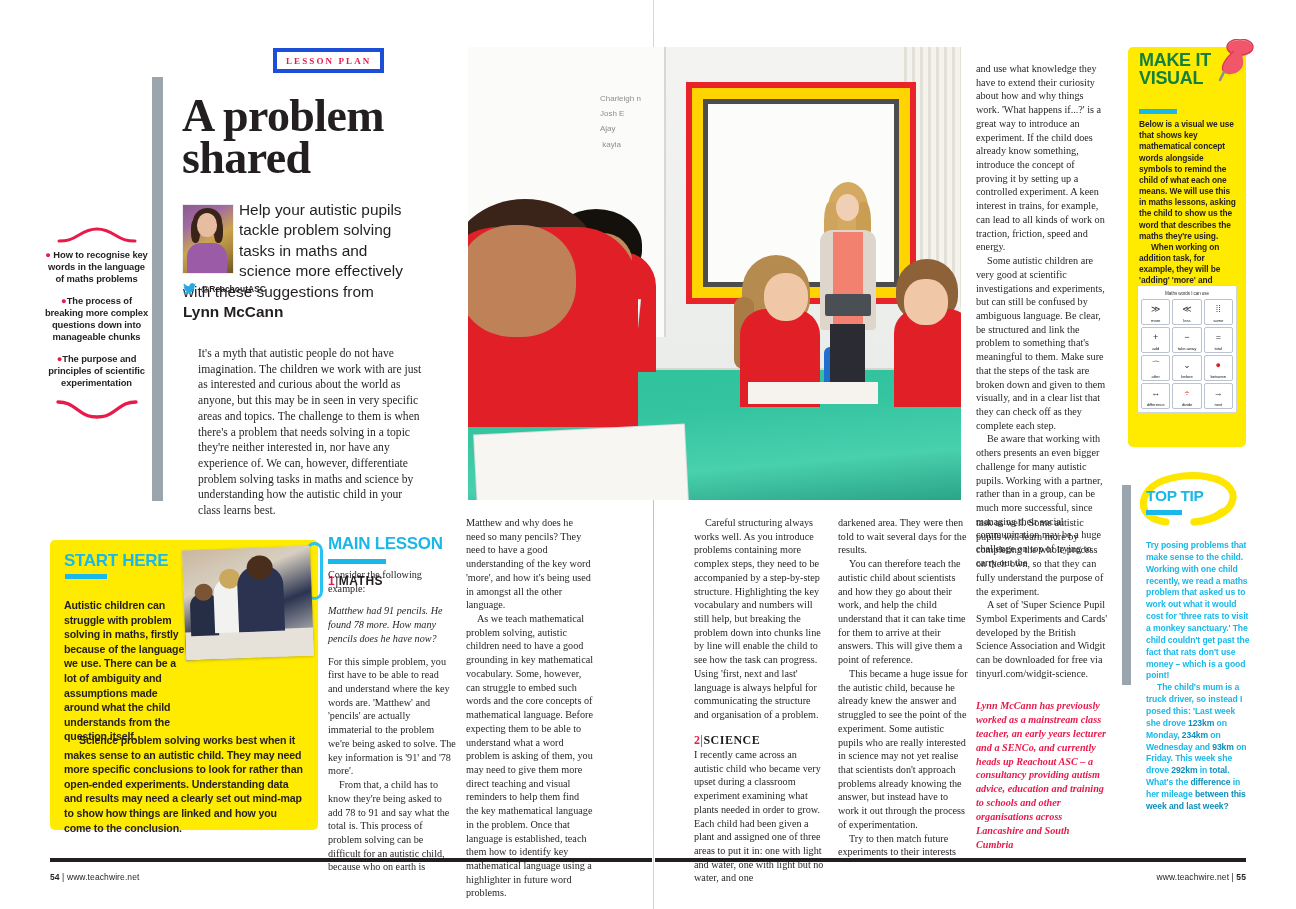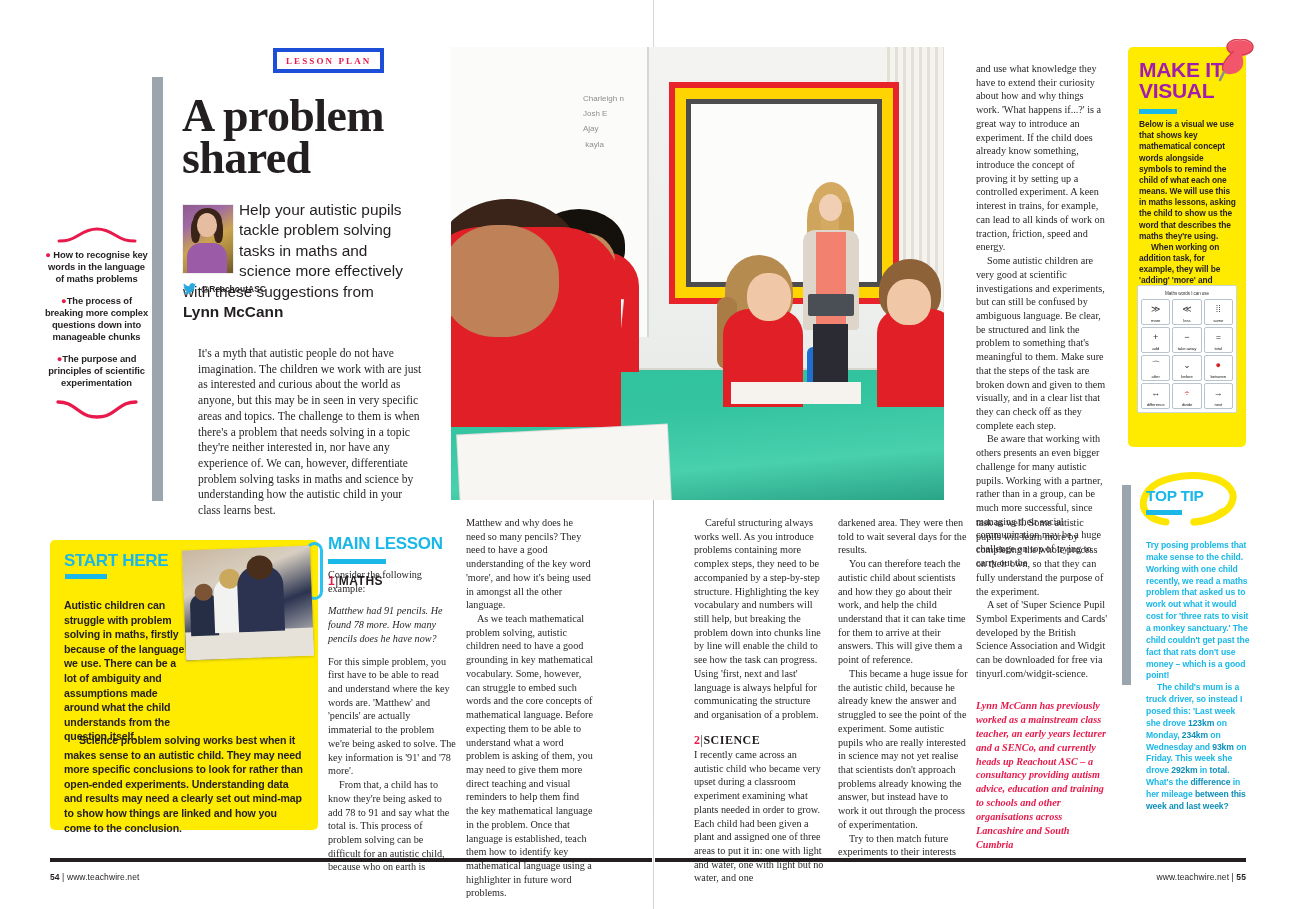--- a/index.html
+++ b/index.html
@@ -153,21 +153,21 @@
   .col .bio { color:#e8194b; font-style: italic; font-weight: 700; font-size: 10.2px; line-height: 1.37; }
 
   .c1 { left: 328px; top: 568px; width: 128px; }
   .c2 { left: 466px; top: 516px; width: 128px; }
   .c3 { left: 694px; top: 516px; width: 132px; }
   .c4 { left: 838px; top: 516px; width: 132px; }
   .c5 { left: 976px; top: 516px; width: 132px; }
   .c5top { left: 976px; top: 62px; width: 132px; }
 
   
-  .hero { position: absolute; left: 451px; top: 47px; width: 493px; height: 453px; overflow: hidden; background:#701a75; }
+  .hero { position: absolute; left: 468px; top: 47px; width: 493px; height: 453px; overflow: hidden; background:#701a75; }
   .hero .wall { position:absolute; inset:0; background: linear-gradient(180deg,#f3f4f2 0%, #eceeec 60%, #e6e7e4 100%); }
   .hero .wboard { position:absolute; left:0; top:0; width:198px; height:290px; background:#fbfbf9; border-right:2px solid #d7d8d4; }
   .hero .names { position:absolute; left:132px; top:44px; font-family:"Liberation Sans",sans-serif; font-size:8px; color:#8e8f8c; line-height:1.9; }
   .hero .board-frame { position:absolute; left:218px; top:35px; width:230px; height:222px; background:#e8232a; padding:7px; }
   .hero .board-frame .inner-y { position:absolute; inset:6px; background:#ffd400; }
   .hero .board-frame .inner-w { position:absolute; left:17px; top:17px; right:17px; bottom:17px; background:#fcfcfa; border:5px solid #4d4d4d; }
   .hero .blinds { position:absolute; right:0; top:0; width:62px; height:260px;
     background: repeating-linear-gradient(90deg,#f5f3ee 0 5px,#e3e0d8 5px 8px); }
   .hero .desk { position:absolute; left:0; bottom:0; width:100%; height:130px;
     background: linear-gradient(175deg,#2fc39c 0%, #34c4a0 35%, #49d0ad 70%, #2aa487 100%); }
@@ -198,21 +198,21 @@
   .hero .bookA { position:absolute; left:8px; bottom:-6px; width:210px; height:76px; background:#f8f6f2; transform: rotate(-3deg); box-shadow: 0 0 0 1px #ddd; }
   .hero .bookB { position:absolute; left:280px; bottom:96px; width:130px; height:22px; background:#f6f3ee; }
   .hero .paper { position:absolute; left:110px; top:250px; width:58px; height:80px; background:#fbfbf9; transform: rotate(6deg); box-shadow:0 0 0 1px #dcdcdc; }
   .hero .chair { position:absolute; left:356px; top:300px; width:34px; height:46px; background:#1f6fd0; border-radius:6px 6px 0 0; }
 
   
   .make-visual {
     position:absolute; left: 1128px; top: 47px; width: 118px; height: 400px;
     background:#ffeb00; border-radius: 5px;
   }
-  .mv h3 { position:absolute; left:11px; top:12px; color:#a21caf; font-size:21px;
+  .mv h3 { position:absolute; left:11px; top:4px; color:#15803d; font-size:18px;
            font-weight:700; line-height:1.02; letter-spacing:-.3px; }
   .mv-rule { position:absolute; left:11px; top:62px; width:38px; height:5px; background:#1ab8e8; }
   .mv-body { position:absolute; left:11px; top:72px; width:100px; font-size:8.4px;
              font-weight:700; line-height:1.33; color:#231f20; letter-spacing:-.1px; }
   .mv-body .ind { display:inline-block; width:12px; }
   .pin { position:absolute; right:-10px; top:-8px; width:46px; height:52px; }
 
   .symgrid { position:absolute; left:9px; top:238px; width:100px; background:#fff; border:1px solid #cfd5dc; border-radius:2px; padding:3px; }
   .symgrid .cap { text-align:center; font-size:4.6px; color:#333; margin:2px 0 3px; letter-spacing:-.1px; }
   .symgrid .g { display:grid; grid-template-columns: repeat(3,1fr); gap:2px; }

